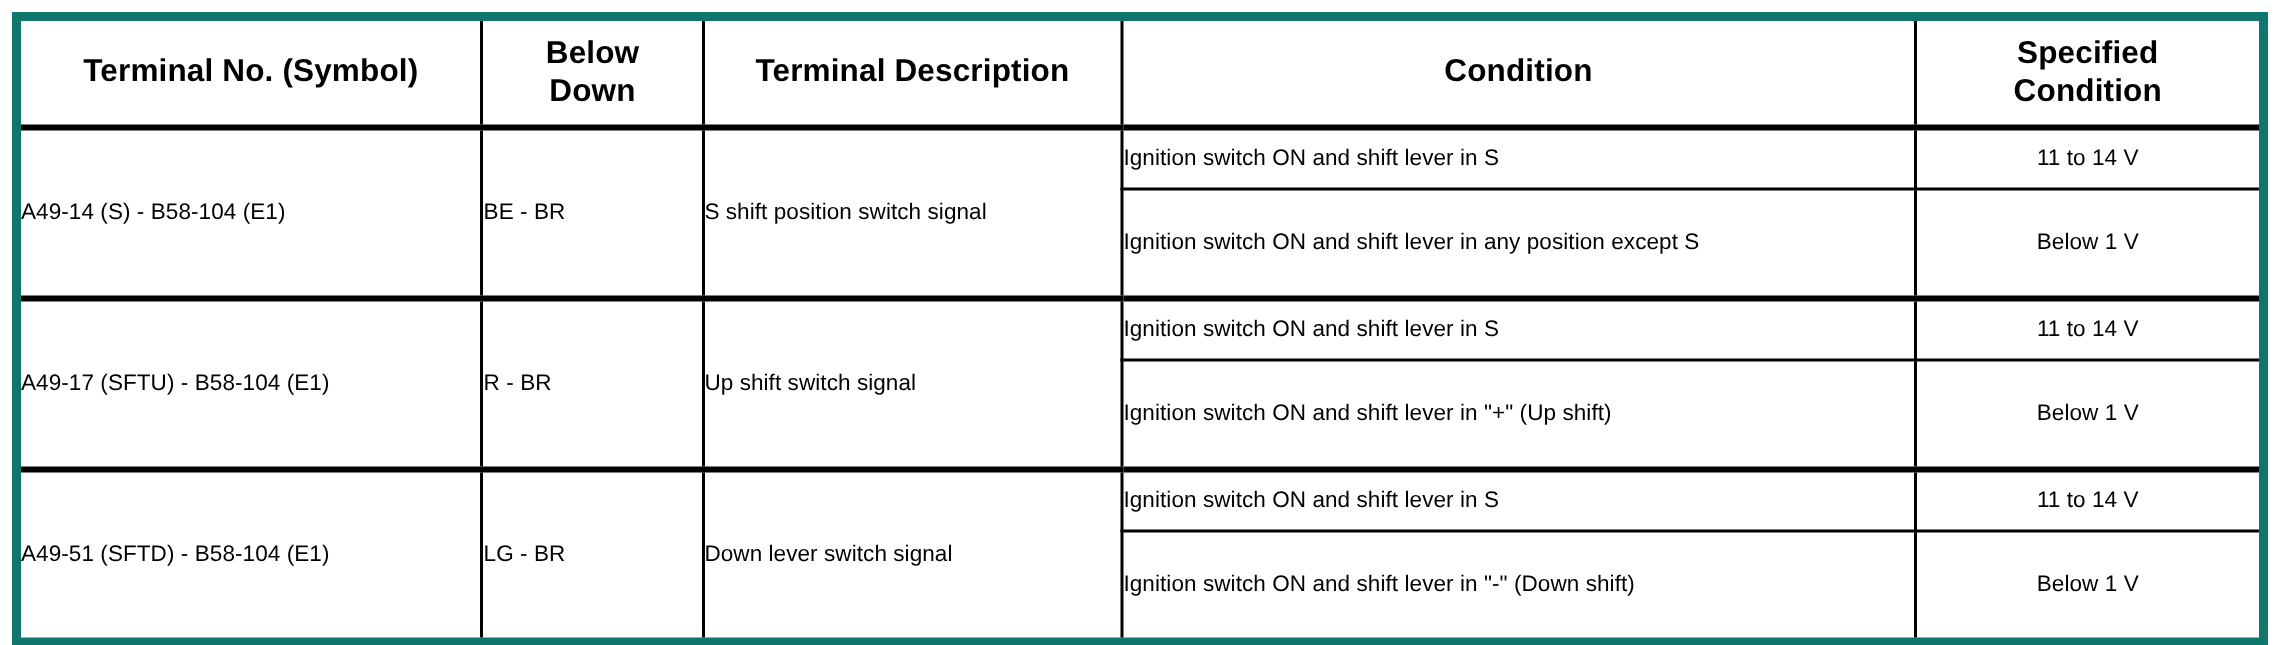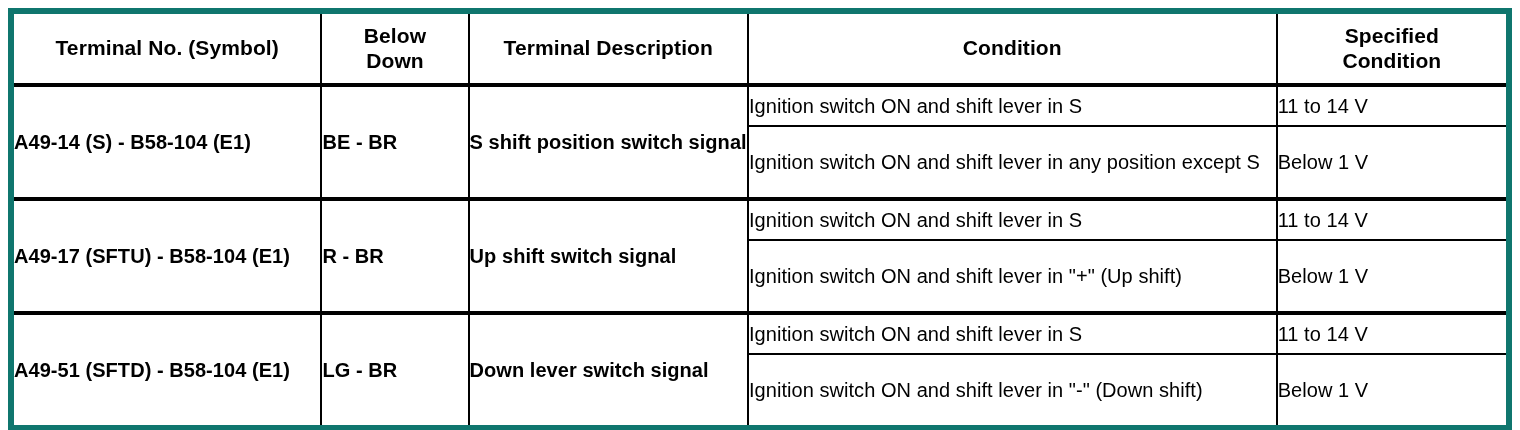--- a/index.html
+++ b/index.html
@@ -53,41 +53,41 @@
     font-size: 21px;
     font-weight: bold;
     text-align: center;
     line-height: 1.16;
     letter-spacing: 0.1px;
   }
   thead th .hdr-line { display: block; }
 
   
   tbody td {
-    font-size: 20px;
+    font-size: 15px;
     font-weight: normal;
     line-height: 1.2;
     letter-spacing: 0.05px;
   }
 
   td.cell-terminal,
   td.cell-wiring,
   td.cell-desc {
     padding: 4px 6px 4px 7px;
-    font-weight: bold;
   }
 
   td.cell-cond {
     padding: 6px 4px 6px 8px;
     vertical-align: top;
   }
 
   td.cell-spec {
     padding: 4px 4px 4px 8px;
     vertical-align: middle;
+    text-align: center;
   }
 
   
   tr.group-start > td { border-top-width: 4px; }
 
   .sub-one  { height: 38px; }
   .sub-two  { height: 70px; }
 </style>
 </head>
 <body>

